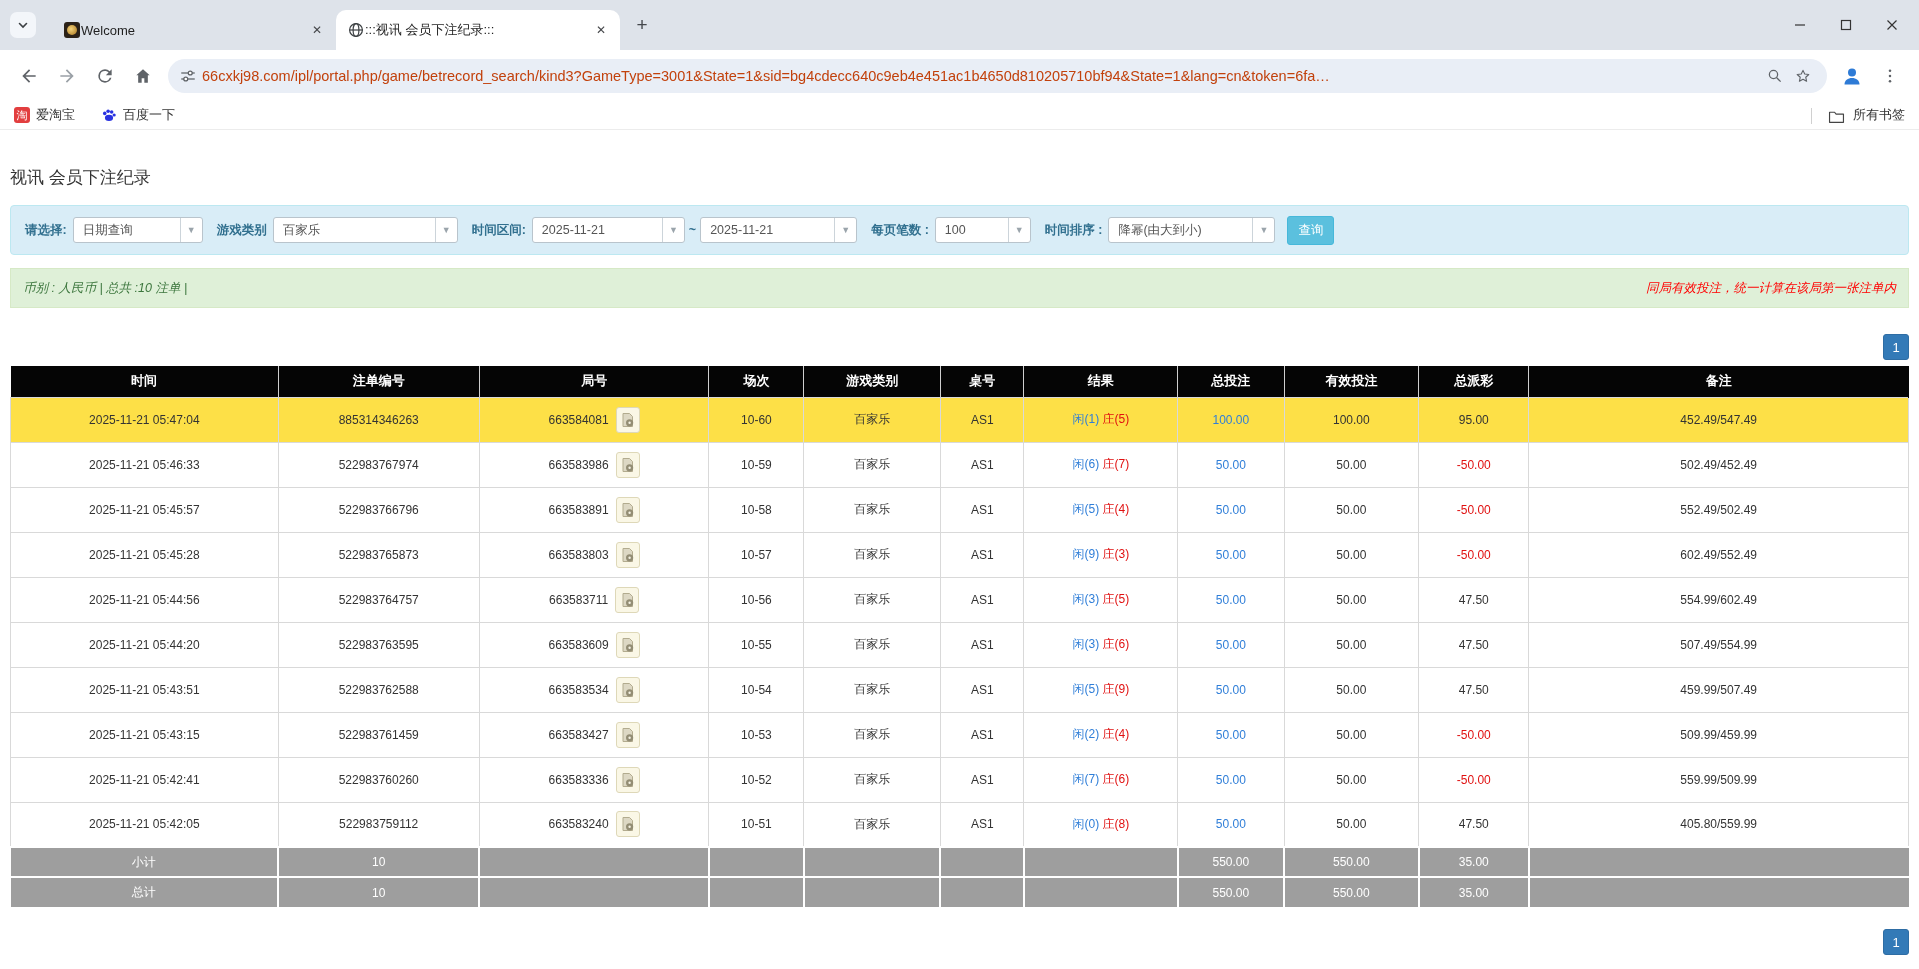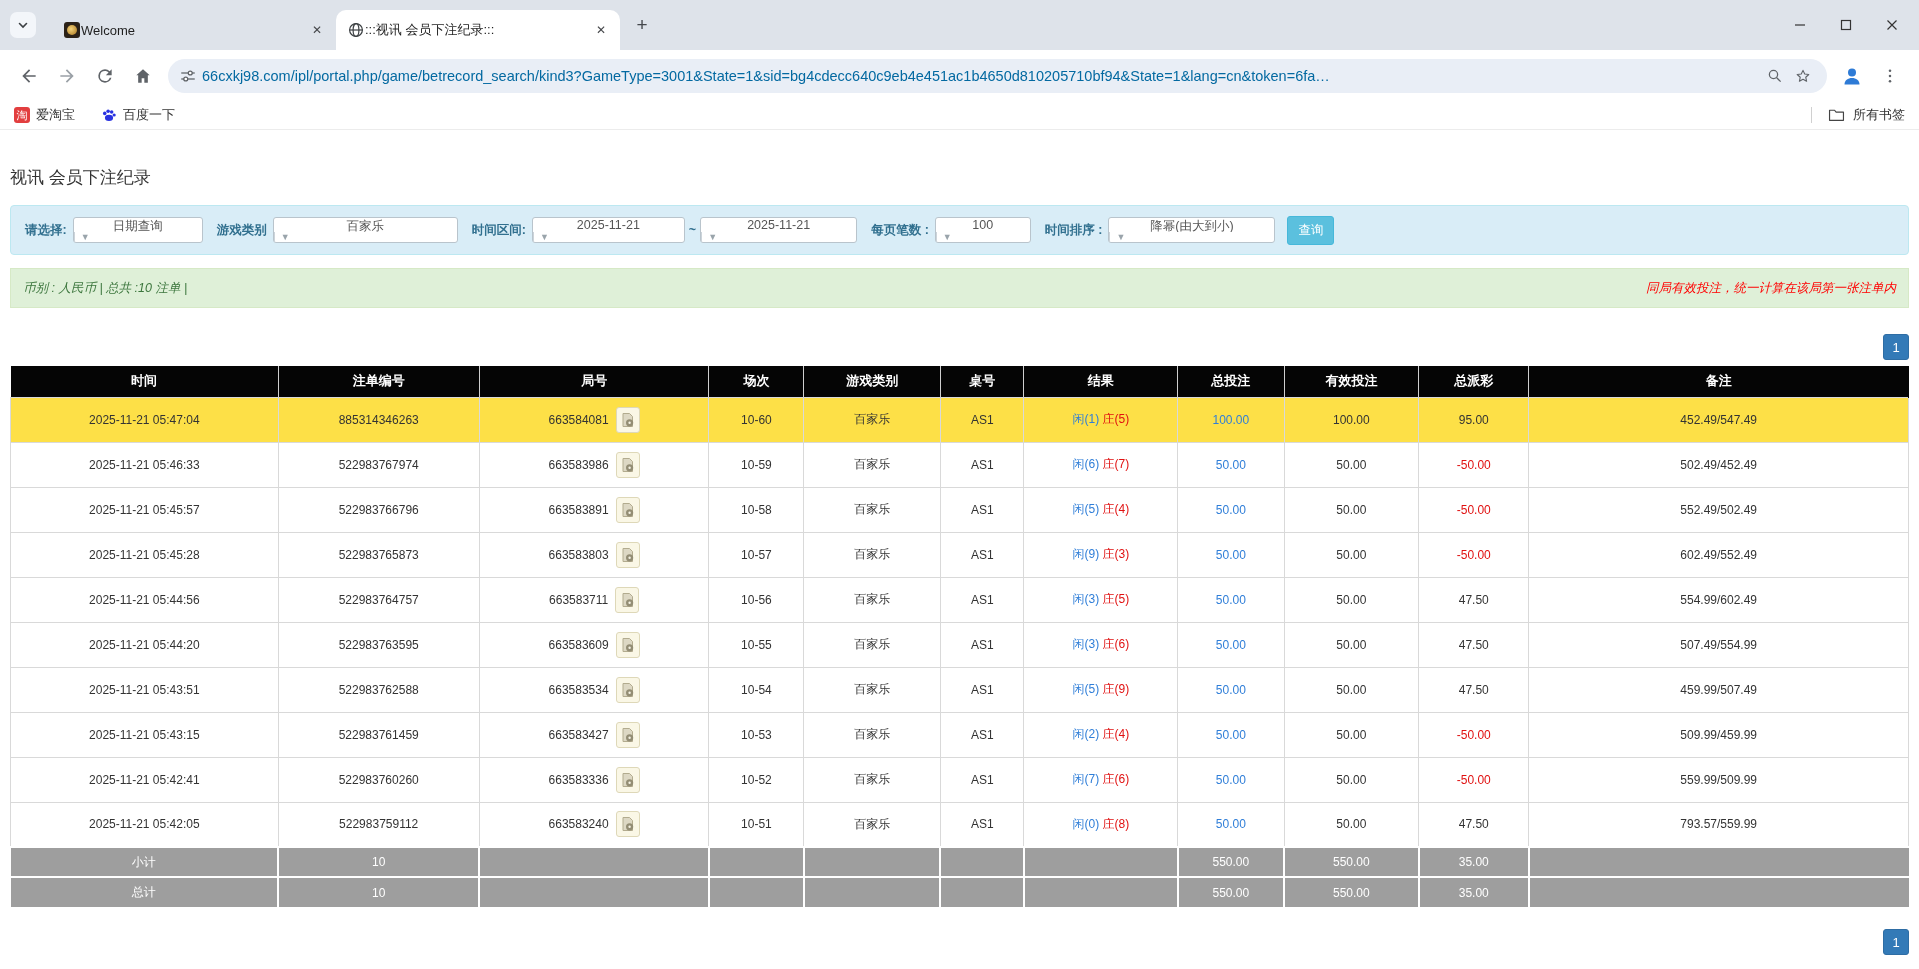--- a/index.html
+++ b/index.html
@@ -18,34 +18,34 @@
   .favicon { width:16px; height:16px; flex:0 0 16px; }
   .fav-welcome { background:#2b2117; border-radius:3px; position:relative; }
   .fav-welcome:before { content:""; position:absolute; left:3px; top:3px; width:10px; height:10px; border-radius:50%;
       background:radial-gradient(circle at 40% 40%, #f4d37a, #a9741c); }
   .newtab-btn { width:28px; height:28px; margin-left:8px; display:flex; align-items:center; justify-content:center; border-radius:50%; color:#45484d; font-size:19px; cursor:pointer; }
   .win-controls { position:absolute; right:4px; top:0; height:50px; display:flex; align-items:center; }
   .win-btn { width:46px; height:36px; display:flex; align-items:center; justify-content:center; cursor:pointer; }
   .toolbar { height:52px; background:#fff; display:flex; align-items:center; padding:0 10px; }
   .icon-btn { width:34px; height:34px; border-radius:50%; display:flex; align-items:center; justify-content:center; margin:0 2px; cursor:pointer; }
   .omnibox { flex:1; height:34px; background:#e9eef6; border-radius:17px; display:flex; align-items:center; margin:0 6px; padding:0 10px 0 6px; min-width:0; cursor:text; }
-  .omnibox .url { flex:1; font-size:14.5px; color:#0369a1; white-space:nowrap; overflow:hidden; min-width:0; }
+  .omnibox .url { flex:1; font-size:14.5px; color:#c2410c; white-space:nowrap; overflow:hidden; min-width:0; }
   .om-icon { width:28px; height:28px; display:flex; align-items:center; justify-content:center; flex:0 0 28px; cursor:pointer; }
   .bookmarksbar { height:28px; background:#fff; display:flex; align-items:center; padding:0 14px 2px; border-bottom:1px solid #ececec; }
   .bm-item { display:flex; align-items:center; gap:6px; font-size:13px; color:#333; margin-right:26px; cursor:pointer; }
   .bm-fav-tao { width:16px; height:16px; background:#e23e3f; border-radius:3px; color:#fff; font-size:11px; line-height:16px; text-align:center; }
-  .bm-right { margin-left:auto; display:flex; align-items:center; gap:8px; font-size:13px; color:#333; cursor:pointer; }
+  .bm-right { margin-left:auto; display:flex; align-items:flex-end; gap:8px; font-size:13px; color:#333; cursor:pointer; }
   .bm-divider { width:1px; height:16px; background:#d0d0d0; margin-right:8px; }
   
   .content { padding:0 10px; }
   .page-title { margin:36px 0 0; font-size:17px; font-weight:400; color:#333; }
   .filterbar { margin-top:16px; height:50px; background:#d9edf7; border:1px solid #bce8f1; border-radius:4px; display:flex; align-items:center; padding:0 12px; }
   .flabel { font-weight:bold; color:#31708f; font-size:12.5px; margin:0 6px 0 14px; white-space:nowrap; }
   .flabel.first { margin-left:2px; }
-  .ctl { height:26px; background:#fff; border:1px solid #b9c4cc; border-radius:3px; display:flex; align-items:center; font-size:12.5px; color:#555; cursor:pointer;flex-direction:column; }
+  .ctl { height:26px; background:#fff; border:1px solid #b9c4cc; border-radius:3px; display:flex; align-items:center; font-size:12.5px; color:#555; cursor:pointer; }
   .ctl .val { padding:0 9px; flex:1; white-space:nowrap; overflow:hidden; }
   .ctl .dd { width:22px; align-self:stretch; border-left:1px solid #ccd4da; display:flex; align-items:center; justify-content:center; color:#9aa4ab; font-size:9px; }
   .tilde { color:#31708f; font-weight:bold; margin:0 4px; font-size:12.5px; }
   .btn-query { margin-left:12px; background:#5bc0de; border:1px solid #46b8da; color:#fff; font-size:12.5px; padding:5px 10px; border-radius:3px; cursor:pointer; }
   .summarybar { margin-top:13px; height:40px; background:#dff0d8; border:1px solid #d6e9c6; display:flex; justify-content:space-between; align-items:center; padding:0 12px; font-size:12.5px;font-style:italic; }
   .summary-left { color:#3c763d; }
   .summary-right { color:#ff0000; }
   .pager { display:flex; justify-content:flex-end; }
   .pager.top { margin-top:26px; margin-bottom:6px; }
   .pager.bottom { margin-top:22px; }
@@ -540,21 +540,21 @@
     <td>10-51</td>
     <td>百家乐</td>
     <td>AS1</td>
     <td>
       <span class="blue">闲(0)</span>
       <span class="red">庄(8)</span>
     </td>
     <td class="link">50.00</td>
     <td>50.00</td>
     <td class="payout">47.50</td>
-    <td>793.57/559.99</td>
+    <td>405.80/559.99</td>
   </tr>
       </tbody>
     <tfoot id="table-foot">
         <tr>
     <td>小计</td>
     <td>10</td>
     <td></td>
     <td></td>
     <td></td>
     <td></td>

